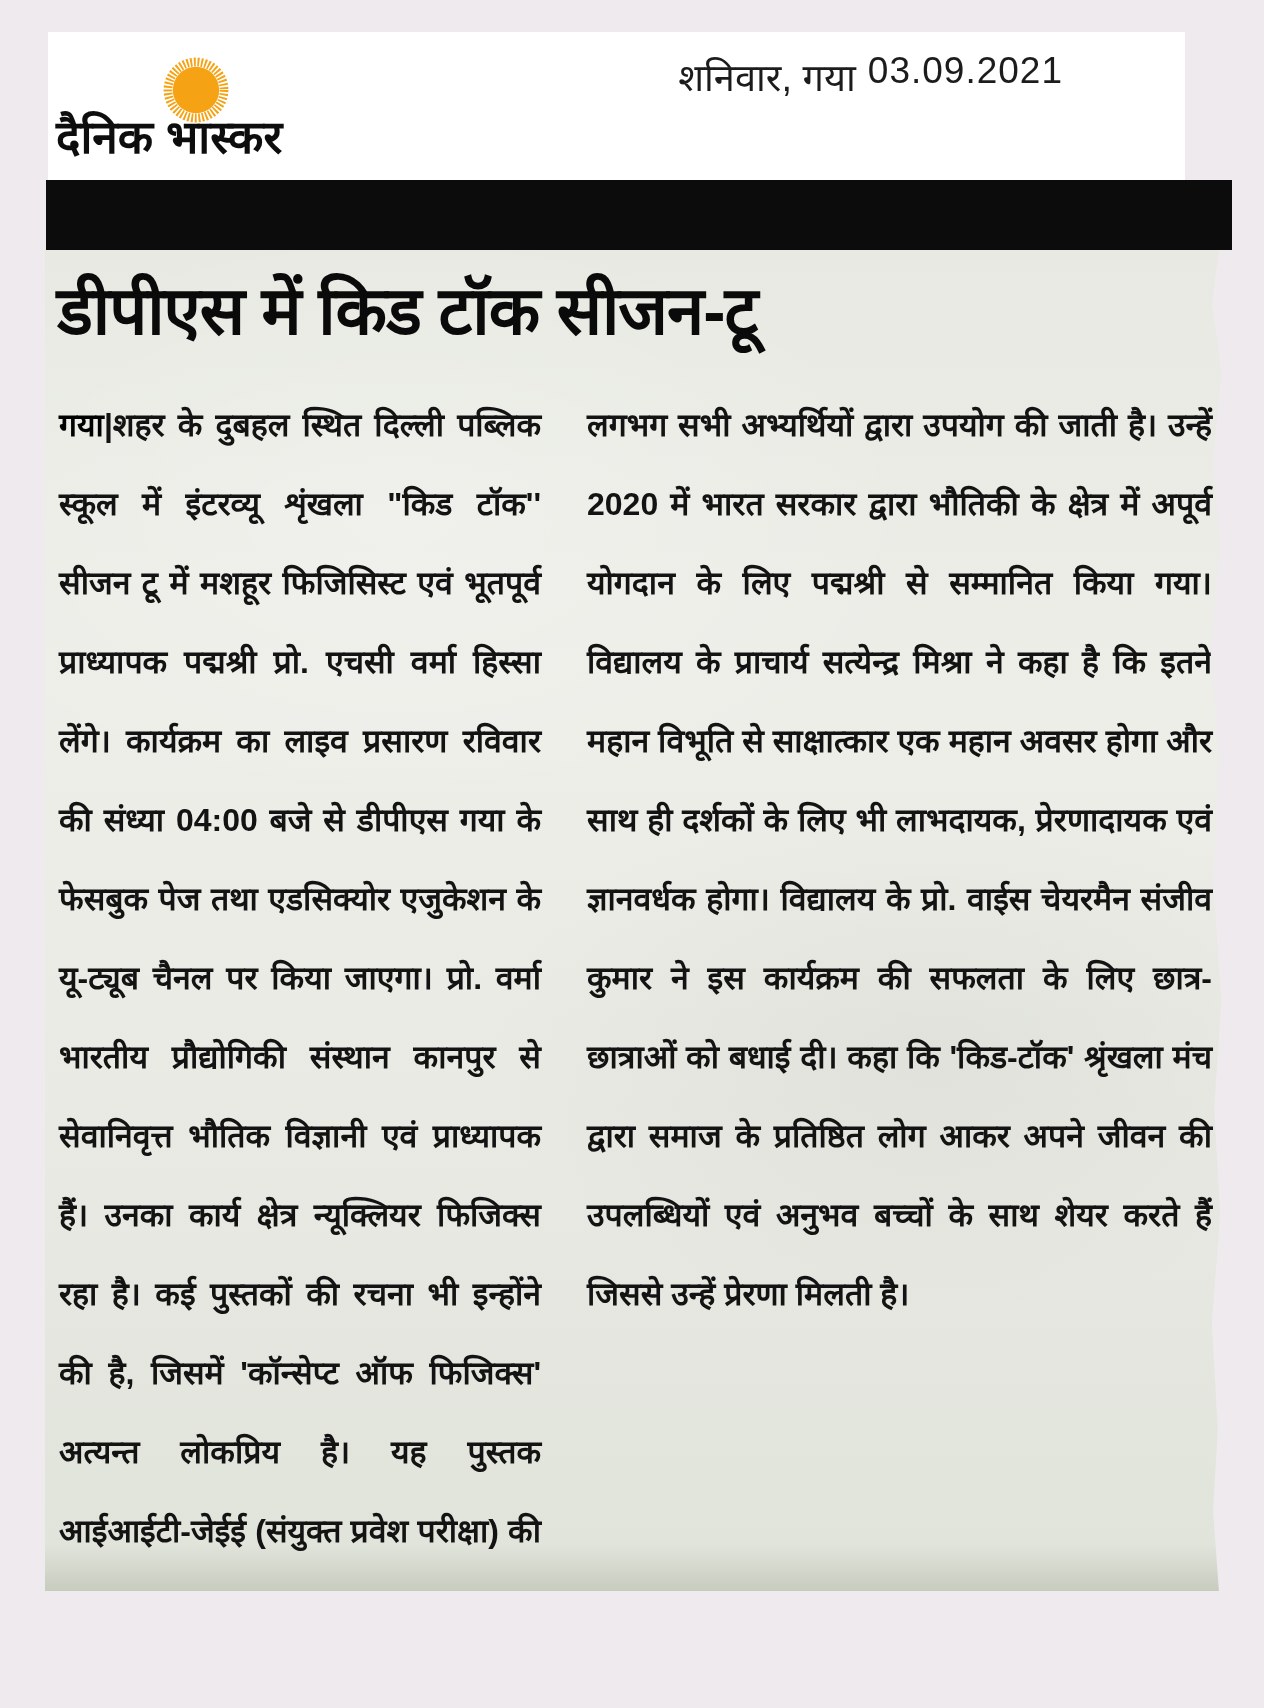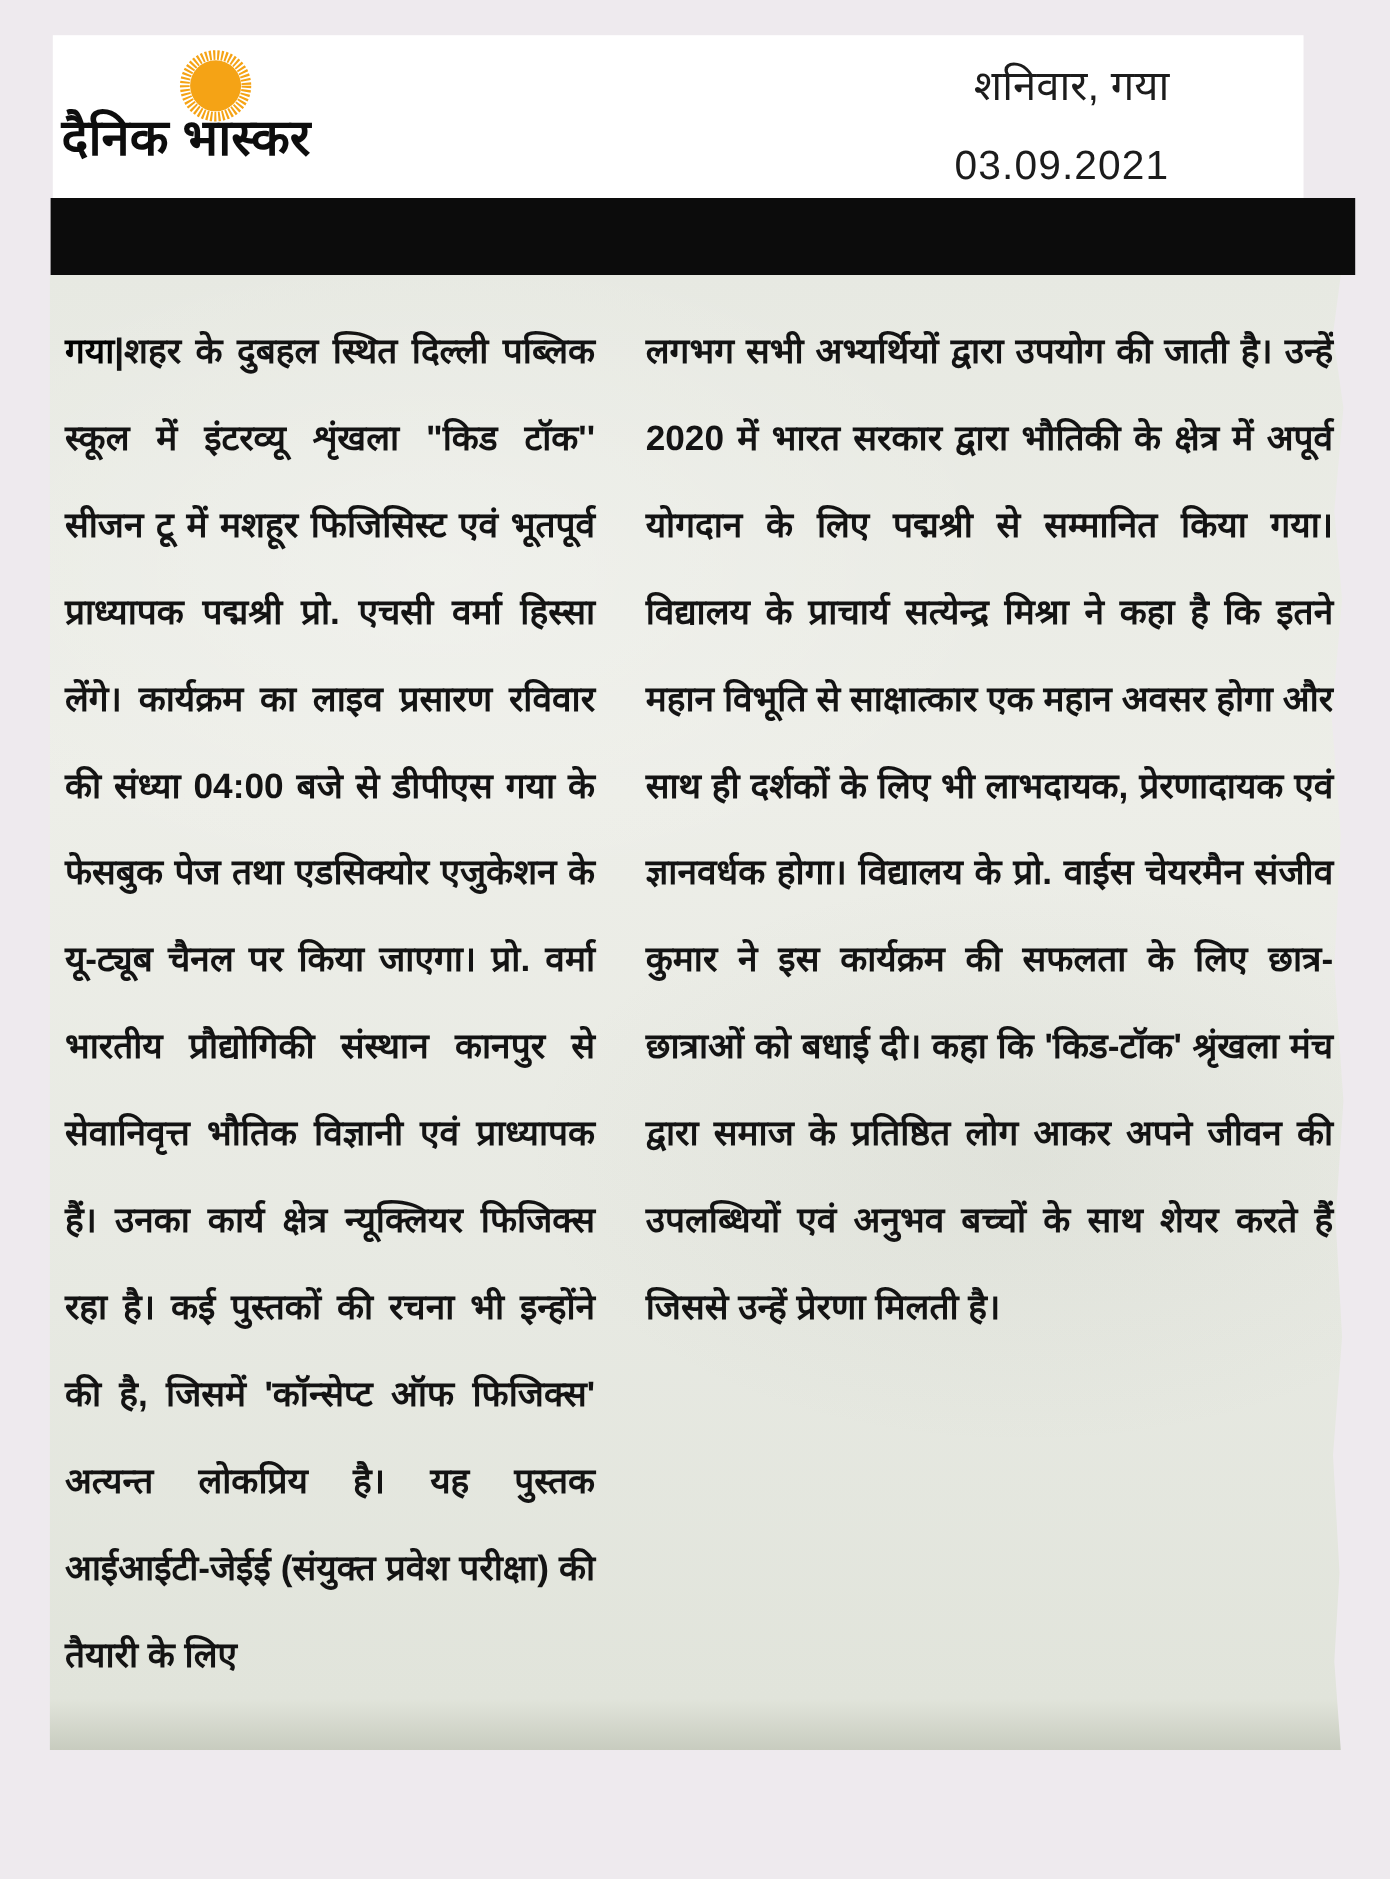--- a/index.html
+++ b/index.html
@@ -19,30 +19,30 @@
     position:relative;
     background:var(--page_bg);
     font-family:"Liberation Sans","DejaVu Sans",sans-serif;
     color:var(--ink);
     overflow:hidden;
   }
   .header-band{
     position:absolute;left:48px;top:32px;width:1137px;height:148px;
     background:var(--header_bg);
   }
-  .logo{position:absolute;left:8px;top:0;width:420px;height:148px;}
+  .logo{position:absolute;left:8px;top:12px;width:420px;height:148px;}
   .sun{position:absolute;left:100px;top:6px;width:80px;height:80px;}
   .logo-text{
     position:absolute;left:0;top:60px;
     font-size:46px;font-weight:bold;letter-spacing:0;
     color:#0d0d0d;white-space:nowrap;
   }
   .dateline{
     position:absolute;right:122px;top:18px;text-align:right;
-    display:flex;flex-direction:column;gap:28px;
+    display:flex;flex-direction:row;gap:12px;
   }
   .day-city{font-size:38px;color:#1c1c1c;}
   .edition-date{font-size:37px;color:#1c1c1c;letter-spacing:1px;}
   .black-bar{
     position:absolute;left:46px;top:180px;width:1186px;height:70px;
     background:var(--bar);
   }
   .clip{
     position:absolute;left:45px;top:250px;width:1181px;height:1341px;
     background:
@@ -84,18 +84,19 @@
   <div class="dateline">
     <div class="day-city">शनिवार, गया</div>
     <div class="edition-date">03.09.2021</div>
   </div>
 </div>
 
 <div class="black-bar"></div>
 
 <div class="clip">
   <h1 class="headline">
+    <span>डीपीएस में किड टॉक सीजन-टू</span>
   </h1>
   <div class="body-cols">
     <p class="col col-left"><strong class="lead">गया</strong><span>|शहर के दुबहल स्थित दिल्ली पब्लिक स्कूल में इंटरव्यू शृंखला "किड टॉक'' सीजन टू में मशहूर फिजिसिस्ट एवं भूतपूर्व प्राध्यापक पद्मश्री प्रो. एचसी वर्मा हिस्सा लेंगे। कार्यक्रम का लाइव प्रसारण रविवार की संध्या 04:00 बजे से डीपीएस गया के फेसबुक पेज तथा एडसिक्योर एजुकेशन के यू-ट्यूब चैनल पर किया जाएगा। प्रो. वर्मा भारतीय प्रौद्योगिकी संस्थान कानपुर से सेवानिवृत्त भौतिक विज्ञानी एवं प्राध्यापक हैं। उनका कार्य क्षेत्र न्यूक्लियर फिजिक्स रहा है। कई पुस्तकों की रचना भी इन्होंने की है, जिसमें 'कॉन्सेप्ट ऑफ फिजिक्स' अत्यन्त लोकप्रिय है। यह पुस्तक आईआईटी-जेईई (संयुक्त प्रवेश परीक्षा) की तैयारी के लिए</span></p>
     <p class="col col-right">लगभग सभी अभ्यर्थियों द्वारा उपयोग की जाती है। उन्हें 2020 में भारत सरकार द्वारा भौतिकी के क्षेत्र में अपूर्व योगदान के लिए पद्मश्री से सम्मानित किया गया। विद्यालय के प्राचार्य सत्येन्द्र मिश्रा ने कहा है कि इतने महान विभूति से साक्षात्कार एक महान अवसर होगा और साथ ही दर्शकों के लिए भी लाभदायक, प्रेरणादायक एवं ज्ञानवर्धक होगा। विद्यालय के प्रो. वाईस चेयरमैन संजीव कुमार ने इस कार्यक्रम की सफलता के लिए छात्र-छात्राओं को बधाई दी। कहा कि 'किड-टॉक' श्रृंखला मंच द्वारा समाज के प्रतिष्ठित लोग आकर अपने जीवन की उपलब्धियों एवं अनुभव बच्चों के साथ शेयर करते हैं जिससे उन्हें प्रेरणा मिलती है।</p>
   </div>
 </div>
 
 </body></html>

